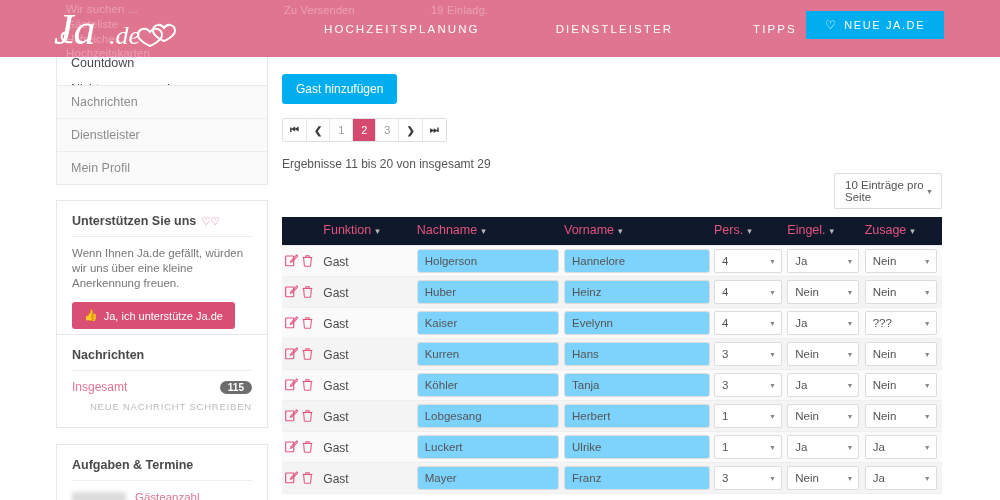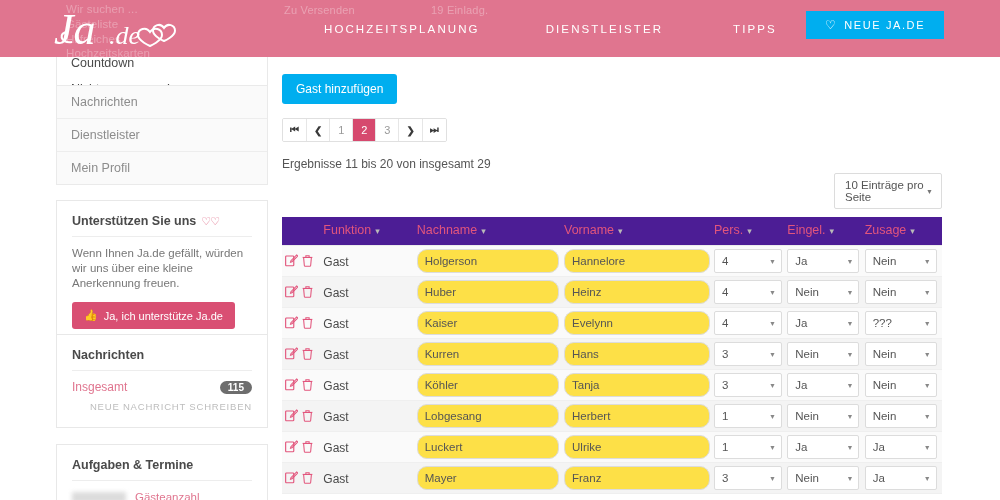--- a/index.html
+++ b/index.html
@@ -44,21 +44,21 @@
     z-index: 31; letter-spacing: .1px;
   }
   .g1 { top: 3px; }
   .g2 { top: 18px; }
   .g3 { top: 33px; }
   .g4 { top: 47px; }
 
   .mainnav {
     position: absolute; left: 300px; top: 0;
     height: 57px; width: 700px;
-    display: flex; align-items: center; gap: 0;
+    display: flex; align-items: center; gap: 10px;
   }
   .nav-item {
     color: #ffffff;
     font-size: 11.5px;
     letter-spacing: 2.1px;
     font-weight: 500;
     white-space: nowrap;
     cursor: pointer;
     padding: 0 0;
   }
@@ -235,21 +235,21 @@
   .perpage .caret { font-size: 7px; color: #777; }
 
   
   .gtable { width: 660px; margin-top: 8px; border-collapse: collapse; }
   .gtable th {
     text-align: left;
     font-size: 12.5px;
     color: #e2557c;
     font-weight: normal;
     padding: 6px 0 8px 0;
-    background: #4c1d95;
+    background: #0f172a;
     border-bottom: 1px solid #ebebeb;
     white-space: nowrap;
   }
   .gtable th .chev {
     color: #b9b9b9; font-size: 9px; margin-left: 4px;
   }
   .gtable td {
     padding: 3px 0;
     background: #fafafa;
     border-bottom: 1px solid #efefef;
@@ -264,25 +264,25 @@
   .col-ein { width: 80px; }
   .col-zus { width: 80px; }
 
   .acts { display: flex; gap: 3px; align-items: center; }
   .ic { width: 13px; height: 14px; cursor: pointer; }
   .fn-text { font-size: 12px; color: #4a4a4a; }
 
   .tinput {
     width: 142px; height: 24px;
     border: 1px solid #dcdcdc;
-    background: #fde047;
+    background: #7dd3fc;
     font-size: 11.5px;
     color: #555;
     padding: 0 7px;
-    border-radius: 10px;
+    border-radius: 3px;
     font-family: "Liberation Sans", sans-serif;
     outline: none;
   }
   .tinput.wide { width: 146px; }
   .tsel {
     width: 66px; height: 24px;
     border: 1px solid #dcdcdc;
     background: #fff;
     font-size: 11.5px;
     color: #555;

